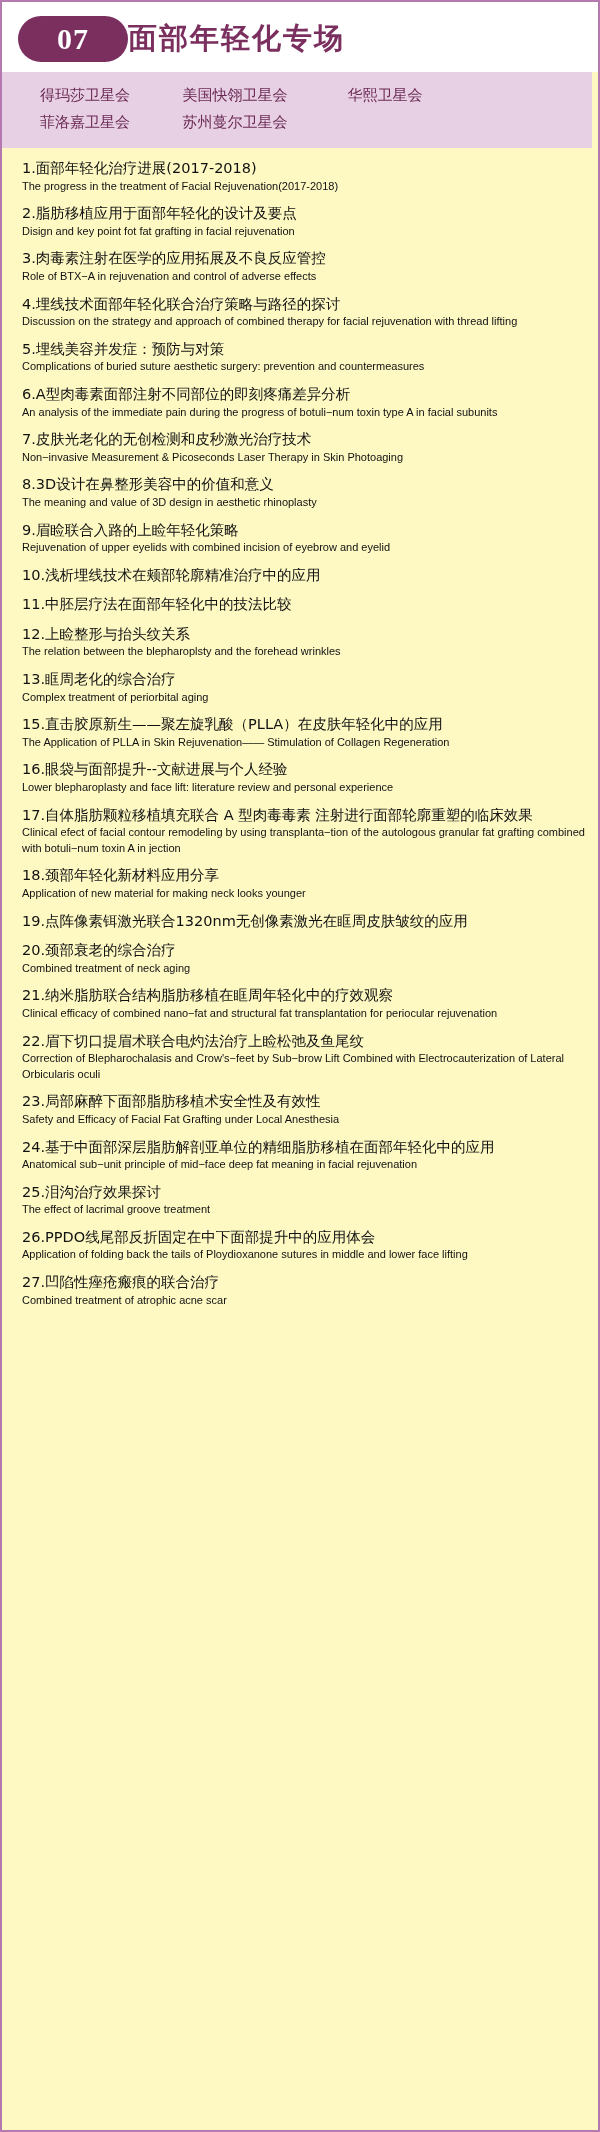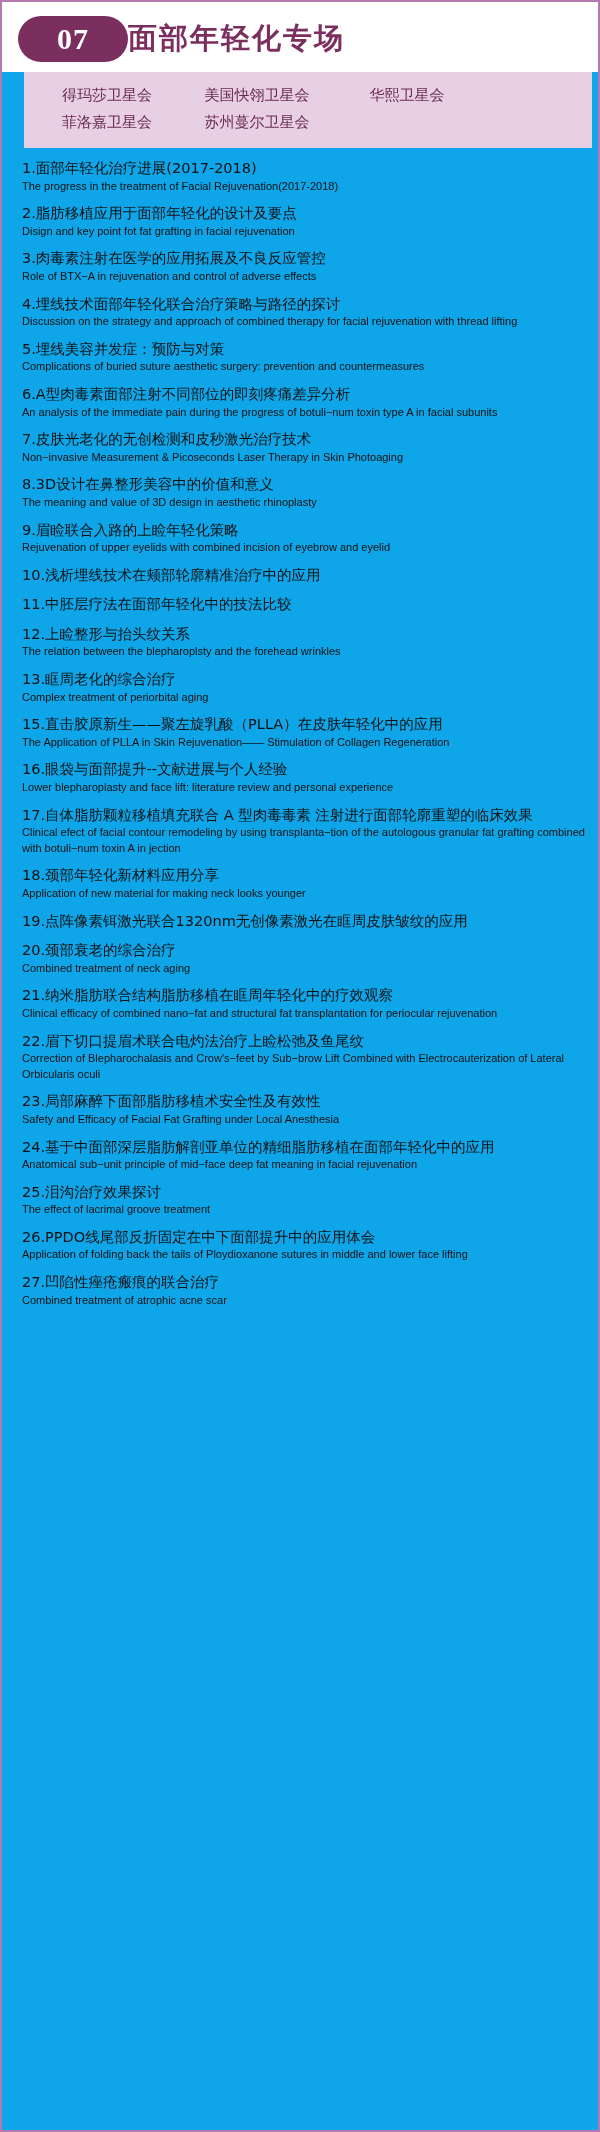--- a/index.html
+++ b/index.html
@@ -10,21 +10,21 @@
   body {
     width: 600px;
     font-family: "Liberation Sans", sans-serif;
     color: #1a1a1a;
   }
   .page {
     width: 600px;
     min-height: 2132px;
     box-sizing: border-box;
     border: 2px solid #b47ab0;
-    background: #0ea5e9;
+    background: #fef9c3;
     position: relative;
   }
   
   .header {
     display: flex;
     align-items: center;
     padding: 14px 16px 10px 16px;
     background: #ffffff;
   }
   .session-badge {
@@ -47,21 +47,21 @@
   .header-title {
     font-size: 29px;
     font-weight: bold;
     color: #7b2f5f;
     letter-spacing: 2px;
     font-family: "DejaVu Sans", sans-serif;
   }
   
   .sponsors {
     background: #e7cfe4;
-    margin: 0 6px 0 22px;
+    margin: 0 6px 0 0;
     padding: 10px 8px 12px 8px;
   }
   .sponsor-row {
     display: flex;
     justify-content: flex-start;
     padding: 4px 0;
   }
   .sponsor-item {
     color: #6b2b55;
     font-size: 15px;

